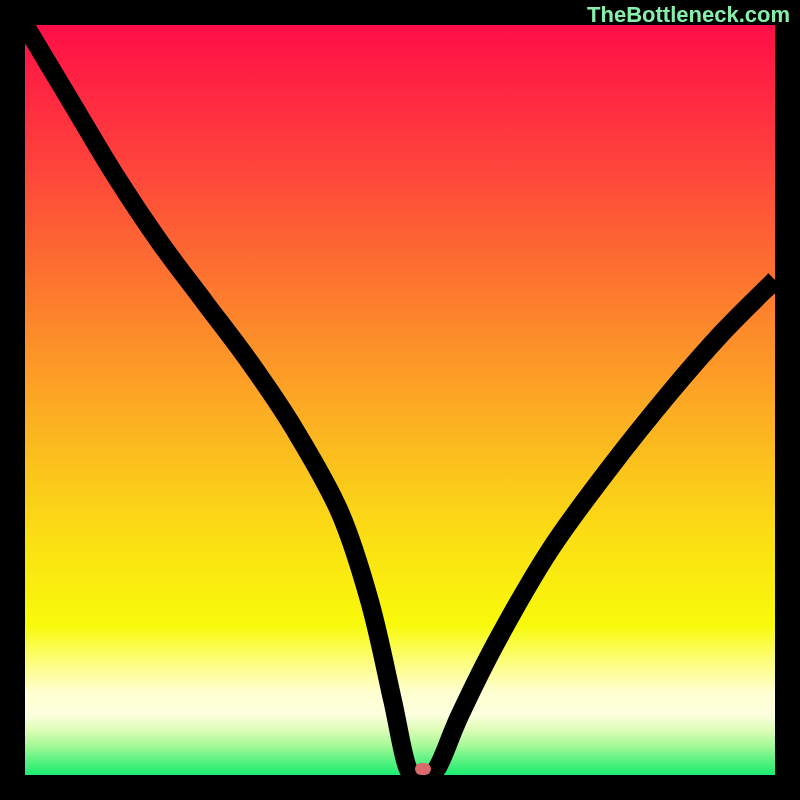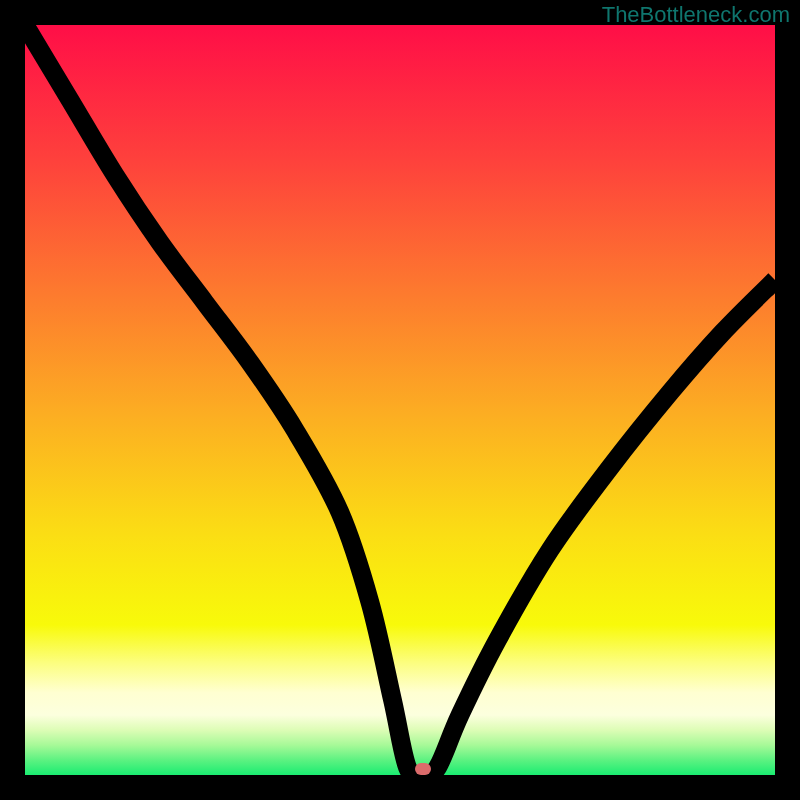--- a/index.html
+++ b/index.html
@@ -12,23 +12,23 @@
   }
   .container {
     position: relative;
     width: 800px;
     height: 800px;
   }
   .attribution {
     position: absolute;
     top: 2px;
     right: 10px;
-    color: #0f766e;
+    color: #86efac;
     font-size: 22px;
-    font-weight: 400;
+    font-weight: 700;
     z-index: 10;
   }
   .plot-area {
     position: absolute;
     left: 25px;
     top: 25px;
     width: 750px;
     height: 750px;
     overflow: hidden;
   }

